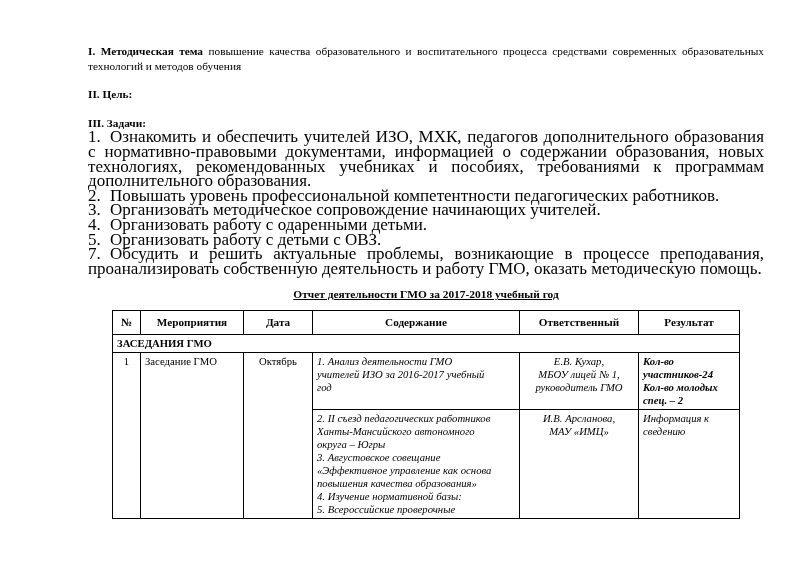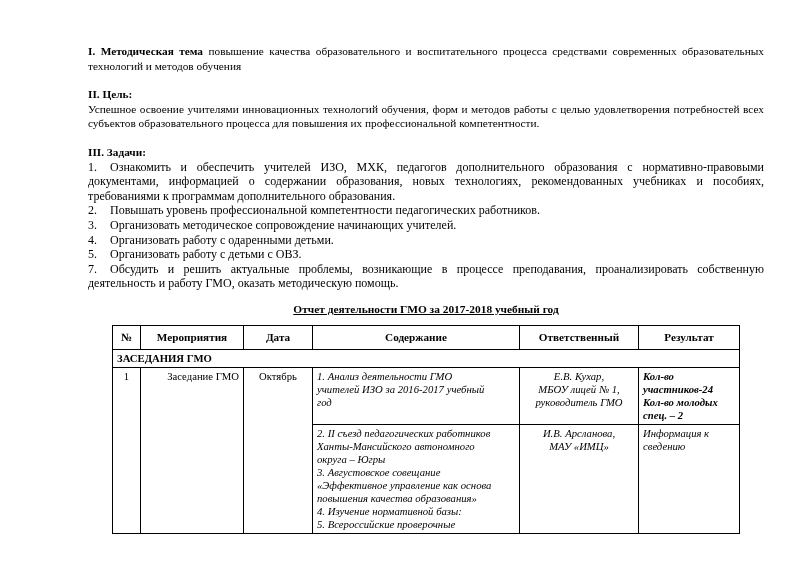--- a/index.html
+++ b/index.html
@@ -29,21 +29,21 @@
     margin: 0;
   }
   .gap-lg { height: 14px; }
   .b { font-weight: bold; }
 
   .list {
     margin: 0;
     padding: 0;
   }
   .li {
-    font-size: 12px;
+    font-size: 17px;
     line-height: 14.6px;
     text-align: justify;
     margin: 0;
     display: block;
   }
   .li .num {
     display: inline-block;
     width: 22px;
   }
 
@@ -78,21 +78,21 @@
     vertical-align: middle;
   }
   .col-num    { width: 28px; }
   .col-event  { width: 103px; }
   .col-date   { width: 69px; }
   .col-cont   { width: 207px; }
   .col-resp   { width: 119px; }
   .col-res    { width: 101px; }
 
   td.c-num   { text-align: center; }
-  td.c-event { text-align: right; }
+  td.c-event { text-align: left; }
   td.c-date  { text-align: center; }
   td.c-cont  { text-align: left; }
   td.c-resp  { text-align: center; }
   td.c-res   { text-align: left; }
 
   td.section-row {
     text-align: left;
     font-weight: bold;
     font-size: 11.2px;
     padding: 4px 3px 4px 3px;
@@ -105,21 +105,20 @@
 
 <div class="page">
 
   <p class="para">
     <span class="b">I. Методическая тема</span><span> повышение качества образовательного и воспитательного процесса средствами современных образовательных технологий и методов обучения</span>
   </p>
 
   <div class="gap-lg"></div>
 
   <p class="para b">II. Цель:</p>
-  <p class="para">Успешное освоение учителями инновационных технологий обучения, форм и методов работы с целью удовлетворения потребностей всех субъектов образовательного процесса для повышения их профессиональной компетентности.</p>
 
   <div class="gap-lg"></div>
 
   <p class="para b">III. Задачи:</p>
 
   <div class="list">
     <p class="li"><span class="num">1.</span><span>Ознакомить и обеспечить учителей ИЗО, МХК, педагогов дополнительного образования с нормативно-правовыми документами, информацией о содержании образования, новых технологиях, рекомендованных учебниках и пособиях, требованиями к программам дополнительного образования.</span></p>
     <p class="li"><span class="num">2.</span><span>Повышать уровень профессиональной компетентности педагогических работников.</span></p>
     <p class="li"><span class="num">3.</span><span>Организовать методическое сопровождение начинающих учителей.</span></p>
     <p class="li"><span class="num">4.</span><span>Организовать работу с одаренными детьми.</span></p>

